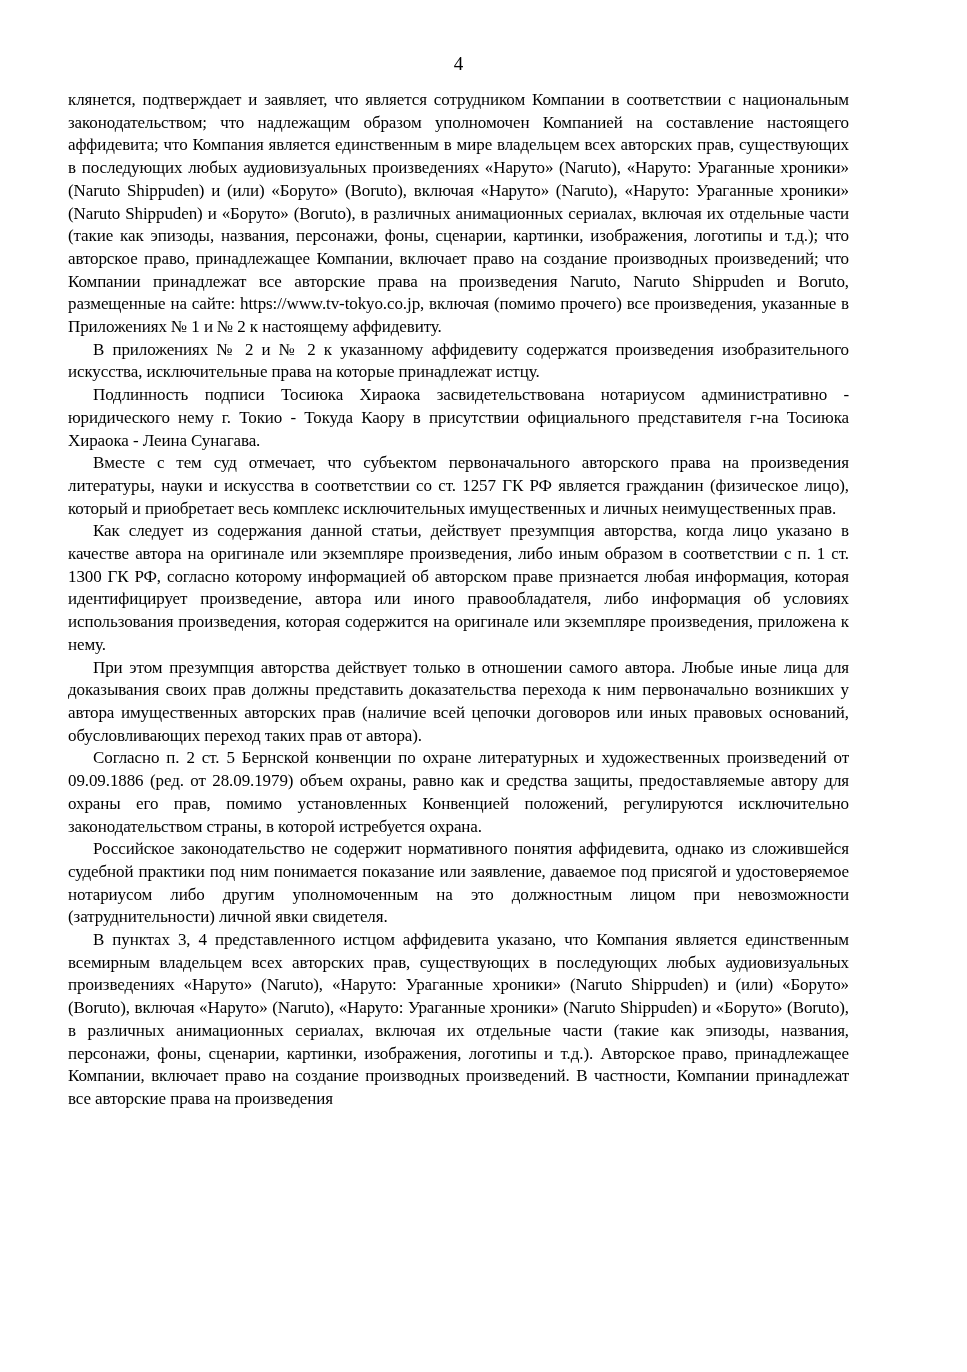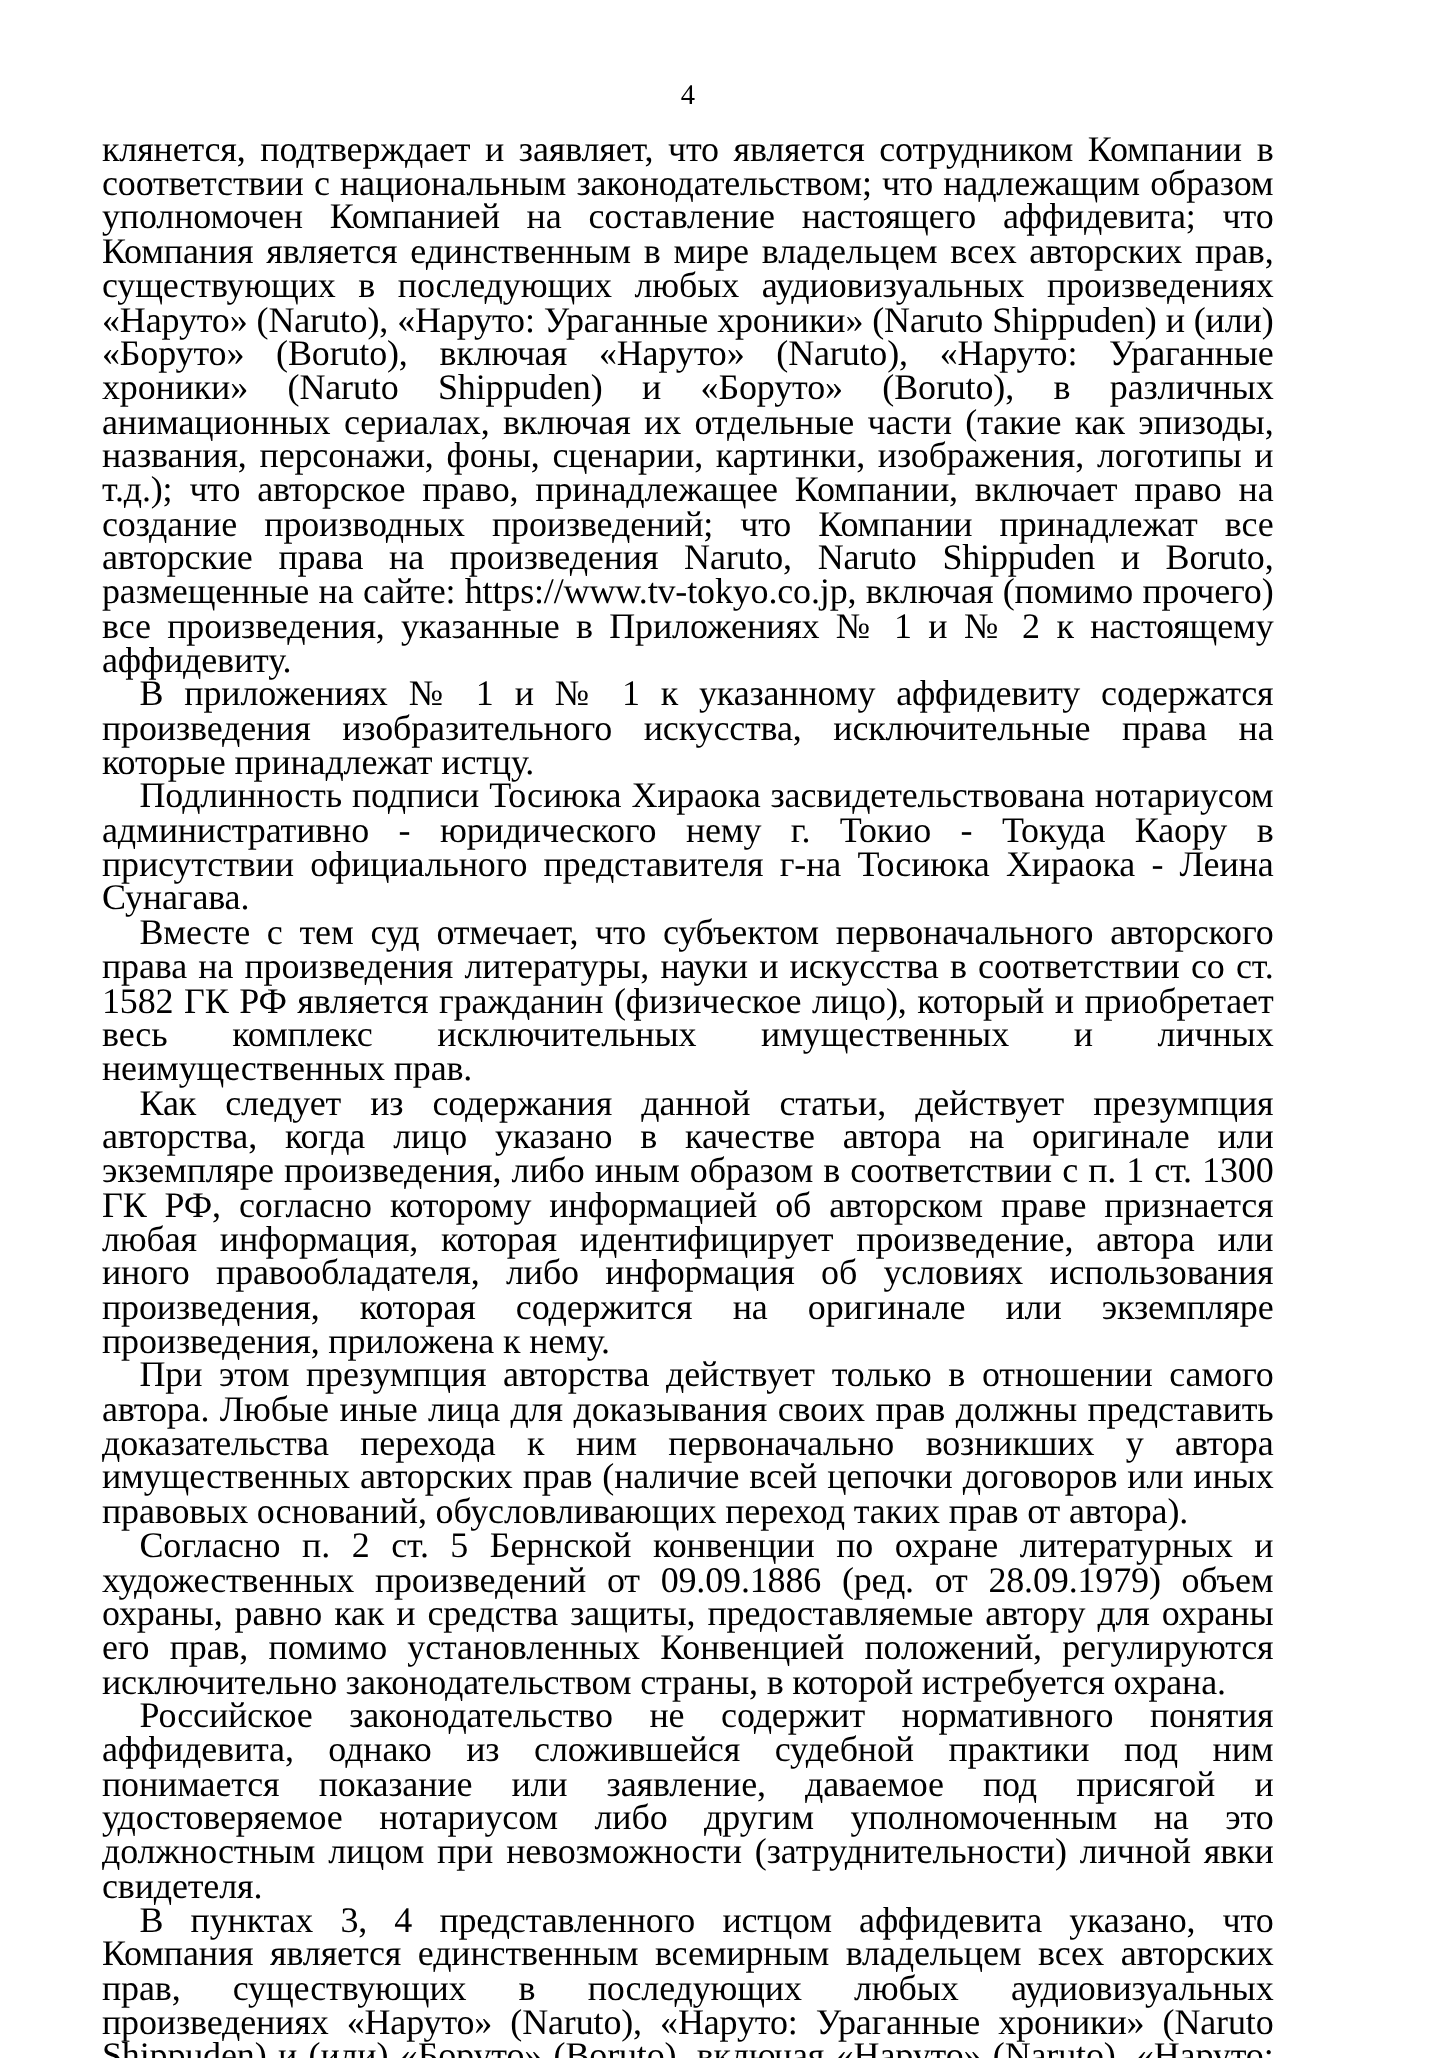--- a/index.html
+++ b/index.html
@@ -24,40 +24,40 @@
   }
   .page-number {
     text-align: center;
     font-size: 19px;
     line-height: 23px;
     margin: 0 0 14px 0;
   }
   .doc-text p {
     margin: 0;
     padding: 0;
-    font-size: 24px;
+    font-size: 17px;
     line-height: 22.7px;
     text-align: justify;
     text-indent: 25px;
     letter-spacing: -0.1px;
   }
   .doc-text p.continuation {
     text-indent: 0;
   }
 </style>
 </head>
 <body>
 
 <div class="page">
   <div class="page-number">4</div>
 
   <div class="doc-text">
     <p class="continuation">клянется, подтверждает и заявляет, что является сотрудником Компании в соответствии с национальным законодательством; что надлежащим образом уполномочен Компанией на составление настоящего аффидевита; что Компания является единственным в мире владельцем всех авторских прав, существующих в последующих любых аудиовизуальных произведениях «Наруто» (Naruto), «Наруто: Ураганные хроники» (Naruto Shippuden) и (или) «Боруто» (Boruto), включая «Наруто» (Naruto), «Наруто: Ураганные хроники» (Naruto Shippuden) и «Боруто» (Boruto), в различных анимационных сериалах, включая их отдельные части (такие как эпизоды, названия, персонажи, фоны, сценарии, картинки, изображения, логотипы и т.д.); что авторское право, принадлежащее Компании, включает право на создание производных произведений; что Компании принадлежат все авторские права на произведения Naruto, Naruto Shippuden и Boruto, размещенные на сайте: https://www.tv-tokyo.co.jp, включая (помимо прочего) все произведения, указанные в Приложениях № 1 и № 2 к настоящему аффидевиту.</p>
-    <p>В приложениях № 1 и № 1 к указанному аффидевиту содержатся произведения изобразительного искусства, исключительные права на которые принадлежат истцу.</p>
+    <p>В приложениях № 2 и № 2 к указанному аффидевиту содержатся произведения изобразительного искусства, исключительные права на которые принадлежат истцу.</p>
     <p>Подлинность подписи Тосиюка Хираока засвидетельствована нотариусом административно - юридического нему г. Токио - Токуда Каору в присутствии официального представителя г-на Тосиюка Хираока - Леина Сунагава.</p>
-    <p>Вместе с тем суд отмечает, что субъектом первоначального авторского права на произведения литературы, науки и искусства в соответствии со ст. 1582 ГК РФ является гражданин (физическое лицо), который и приобретает весь комплекс исключительных имущественных и личных неимущественных прав.</p>
+    <p>Вместе с тем суд отмечает, что субъектом первоначального авторского права на произведения литературы, науки и искусства в соответствии со ст. 1257 ГК РФ является гражданин (физическое лицо), который и приобретает весь комплекс исключительных имущественных и личных неимущественных прав.</p>
     <p>Как следует из содержания данной статьи, действует презумпция авторства, когда лицо указано в качестве автора на оригинале или экземпляре произведения, либо иным образом в соответствии с п. 1 ст. 1300 ГК РФ, согласно которому информацией об авторском праве признается любая информация, которая идентифицирует произведение, автора или иного правообладателя, либо информация об условиях использования произведения, которая содержится на оригинале или экземпляре произведения, приложена к нему.</p>
     <p>При этом презумпция авторства действует только в отношении самого автора. Любые иные лица для доказывания своих прав должны представить доказательства перехода к ним первоначально возникших у автора имущественных авторских прав (наличие всей цепочки договоров или иных правовых оснований, обусловливающих переход таких прав от автора).</p>
     <p>Согласно п. 2 ст. 5 Бернской конвенции по охране литературных и художественных произведений от 09.09.1886 (ред. от 28.09.1979) объем охраны, равно как и средства защиты, предоставляемые автору для охраны его прав, помимо установленных Конвенцией положений, регулируются исключительно законодательством страны, в которой истребуется охрана.</p>
     <p>Российское законодательство не содержит нормативного понятия аффидевита, однако из сложившейся судебной практики под ним понимается показание или заявление, даваемое под присягой и удостоверяемое нотариусом либо другим уполномоченным на это должностным лицом при невозможности (затруднительности) личной явки свидетеля.</p>
     <p>В пунктах 3, 4 представленного истцом аффидевита указано, что Компания является единственным всемирным владельцем всех авторских прав, существующих в последующих любых аудиовизуальных произведениях «Наруто» (Naruto), «Наруто: Ураганные хроники» (Naruto Shippuden) и (или) «Боруто» (Boruto), включая «Наруто» (Naruto), «Наруто: Ураганные хроники» (Naruto Shippuden) и «Боруто» (Boruto), в различных анимационных сериалах, включая их отдельные части (такие как эпизоды, названия, персонажи, фоны, сценарии, картинки, изображения, логотипы и т.д.). Авторское право, принадлежащее Компании, включает право на создание производных произведений. В частности, Компании принадлежат все авторские права на произведения</p>
   </div>
 </div>
 
 </body></html>

